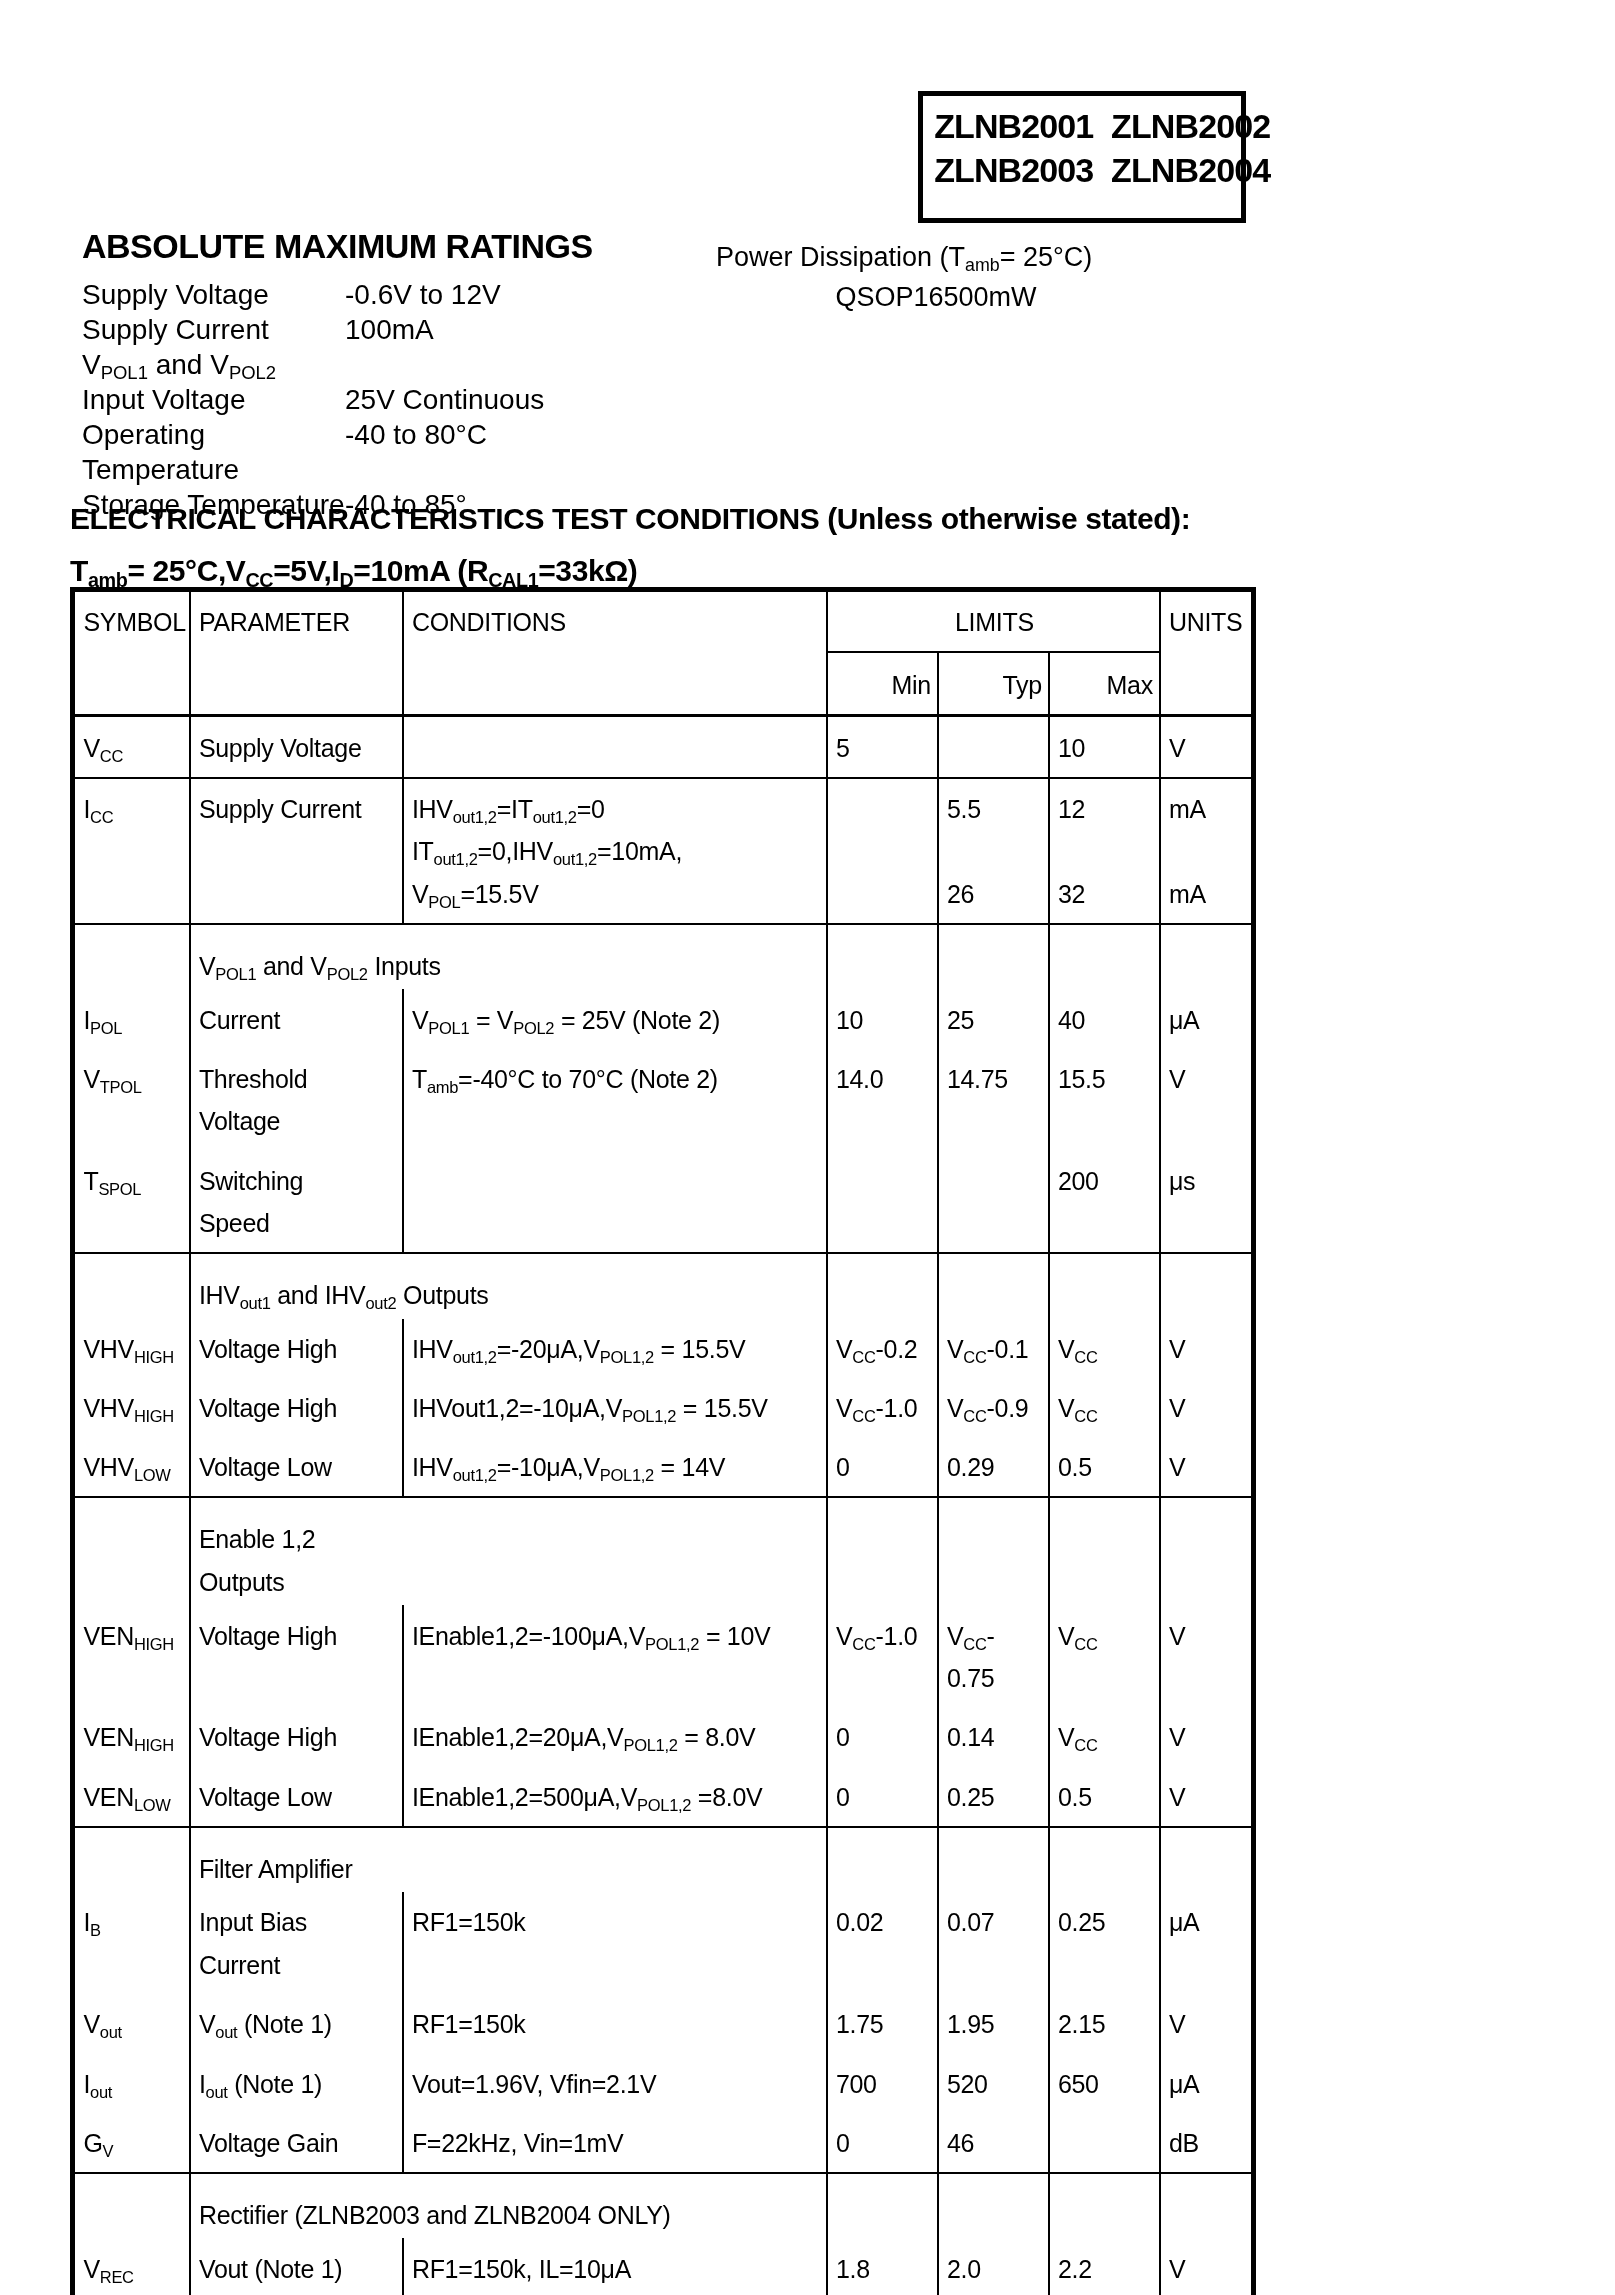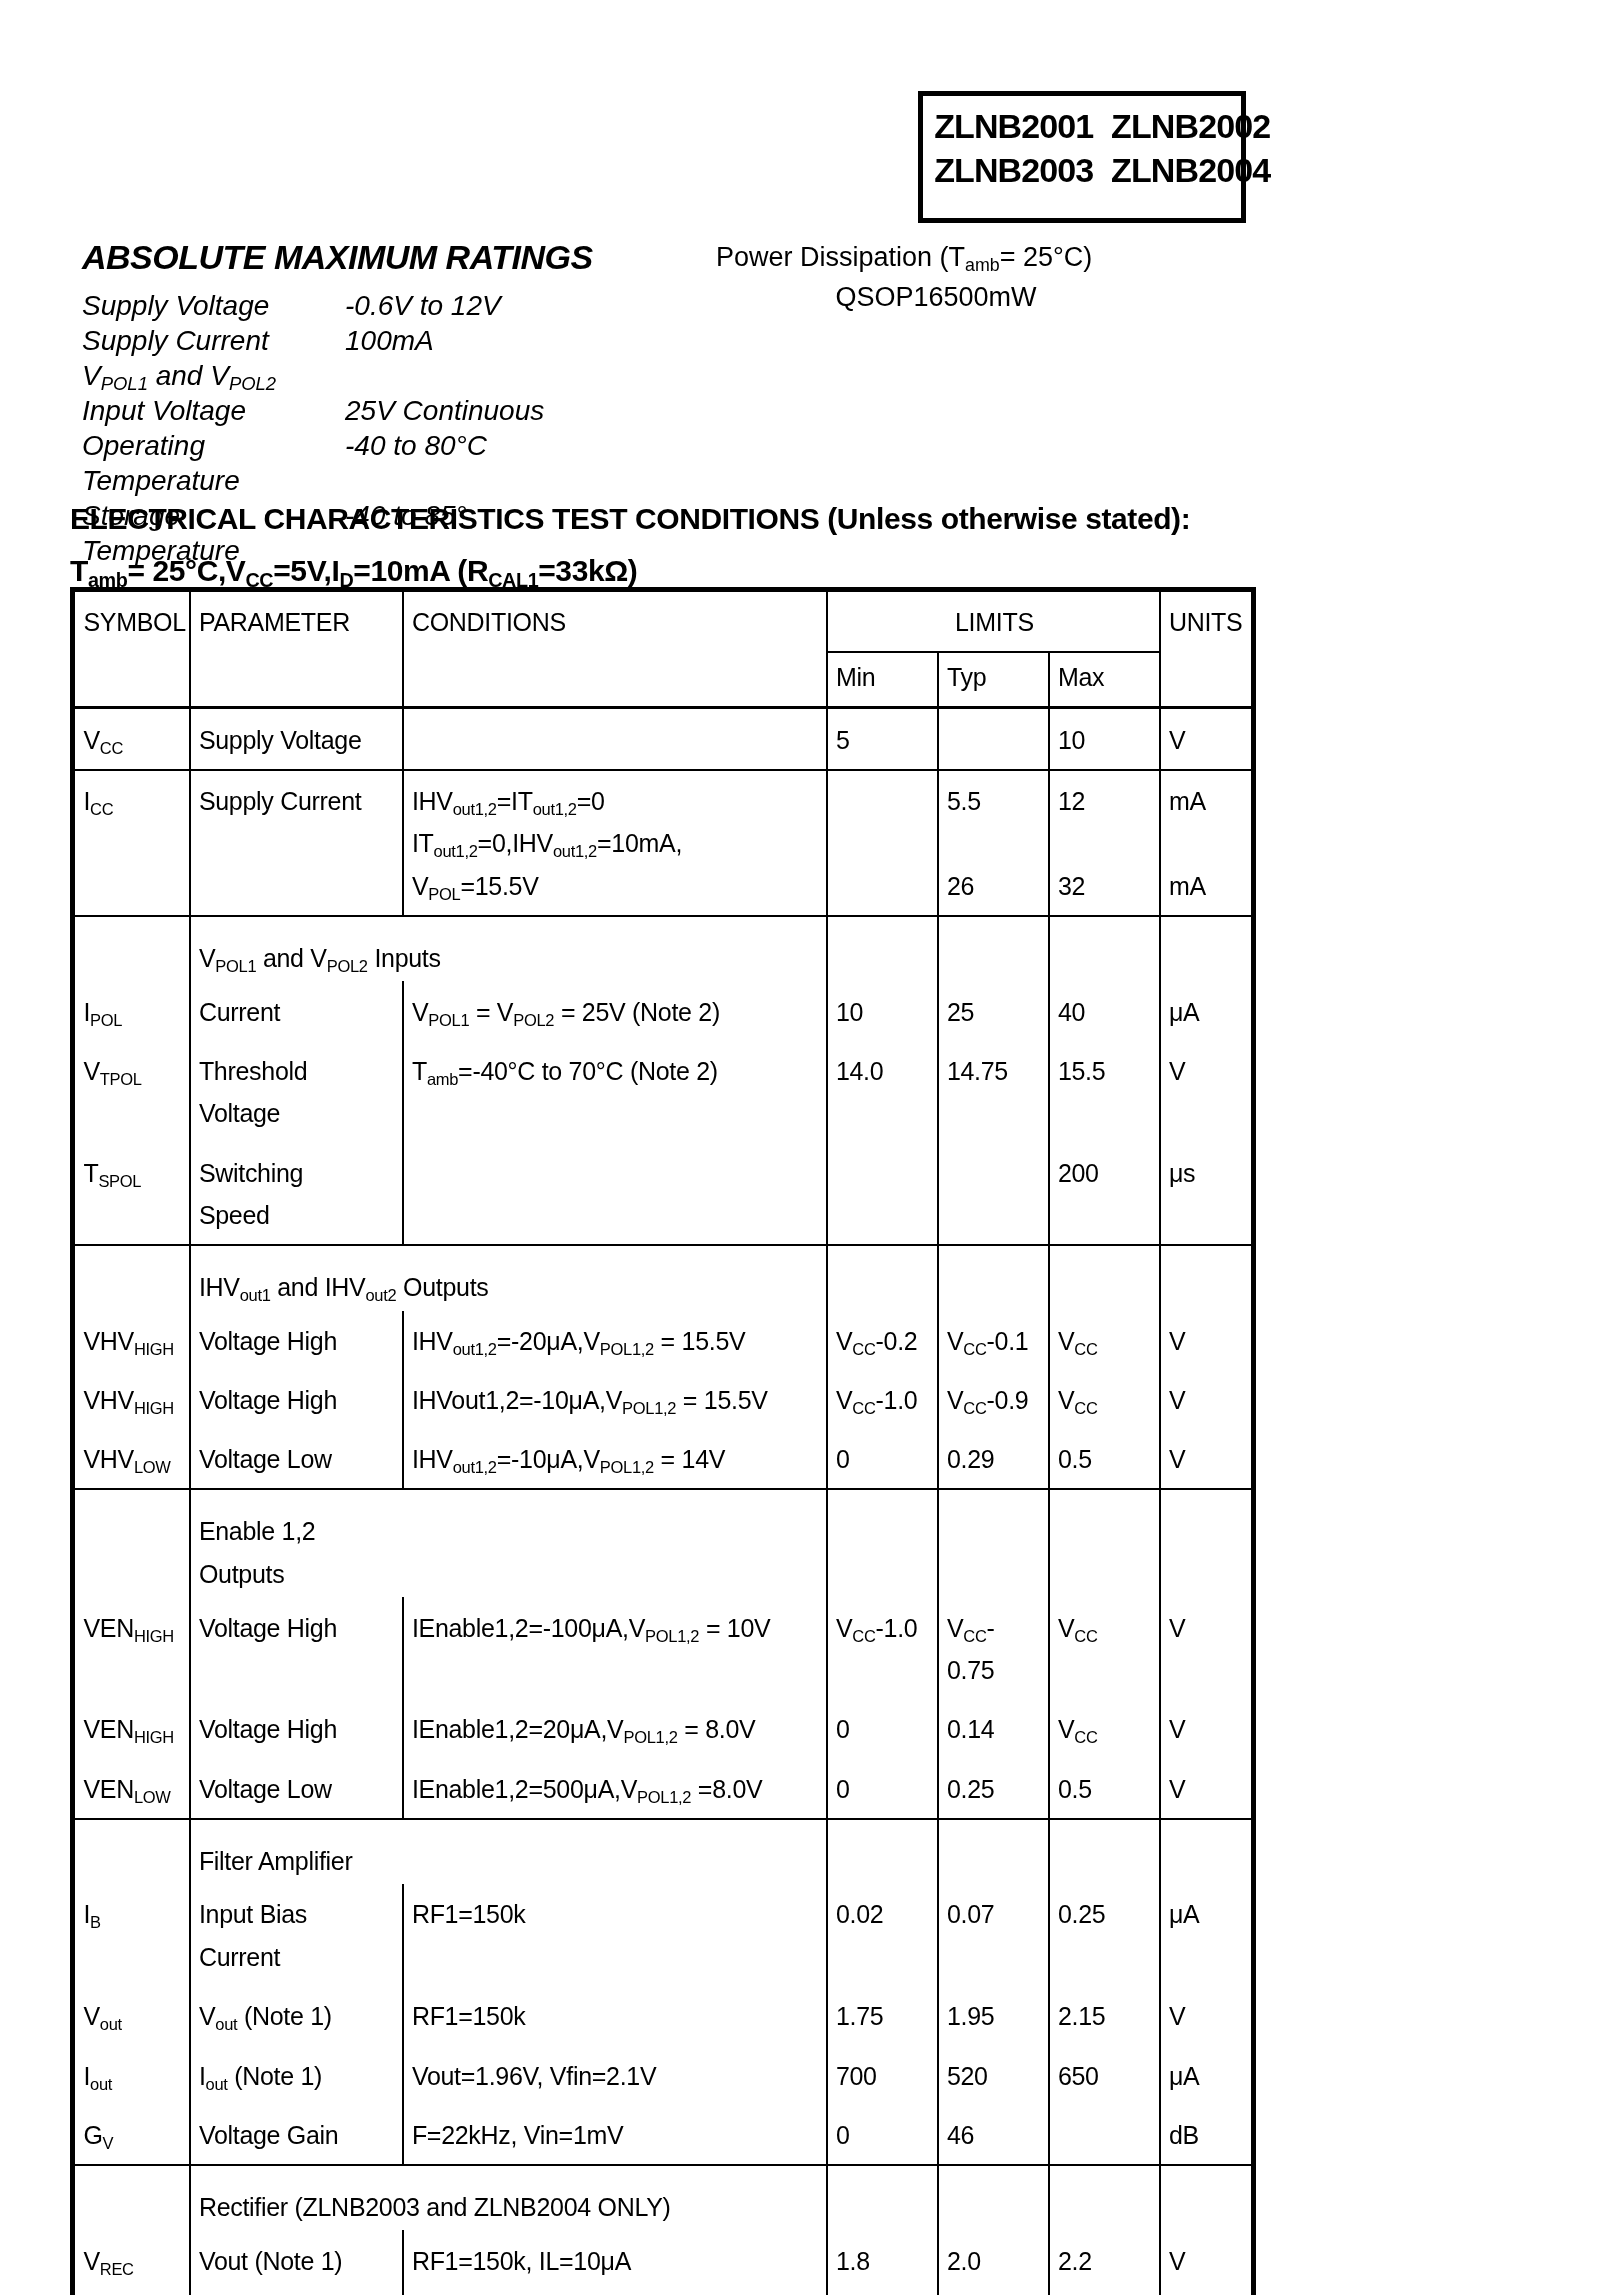--- a/index.html
+++ b/index.html
@@ -15,21 +15,21 @@
   
   .part-box{
     position:absolute;left:918px;top:91px;width:328px;height:132px;
     box-sizing:border-box;border:5.6px solid #000;
     padding:7.5px 9.3px 0 11.2px;
     font-weight:bold;font-size:34px;line-height:1.3;
     letter-spacing:-0.9px;word-spacing:9.3px;white-space:nowrap;
   }
 
   
-  .absmax{position:absolute;left:82px;top:238px;width:615px;font-style:italic;}
+  .absmax{position:absolute;left:82px;top:227px;width:615px;}
   .absmax-title{margin:0 0 11.2px 0;font-size:34px;font-weight:bold;letter-spacing:-0.5px;}
   .kv-row{display:flex;font-size:28px;line-height:35px;}
   .kv-label{width:263px;flex:none;}
   .kv-value{flex:1;}
 
   
   .power{position:absolute;left:716px;top:242px;width:440px;font-size:27px;}
   .power-title{font-weight:normal;}
   .power-row{display:flex;justify-content:center;margin-top:9.3px;}
 
@@ -50,21 +50,21 @@
     vertical-align:top;text-align:left;font-weight:normal;
     padding:5.6px 5.6px 5.6px 8.4px;
     white-space:pre-line;line-height:1.7;
     letter-spacing:-0.3px;
     overflow:hidden;
   }
   .chars .c0{border-left:none;}
   .chars thead th{padding-top:9.3px;padding-bottom:7.5px;}
   .chars thead th[rowspan]{border-bottom:3.7px solid #000;}
   .chars th.limits-h{text-align:center;border-bottom:2.8px solid #000;}
-  .chars thead tr.sub-h th{border-bottom:3.7px solid #000;padding-top:3px;}
+  .chars thead tr.sub-h th{border-bottom:3.7px solid #000;padding-top:11px;text-align:right;}
   .chars tbody.sec tr:first-child td{border-top:2.8px solid #000;}
   .chars tbody td{padding-top:9.3px;padding-bottom:7.5px;}
   .chars tr.subhead td{padding-top:20px;padding-bottom:1.9px;}
 </style>
 </head>
 <body>
 
 <div class="page">
 
   <div class="part-box">

